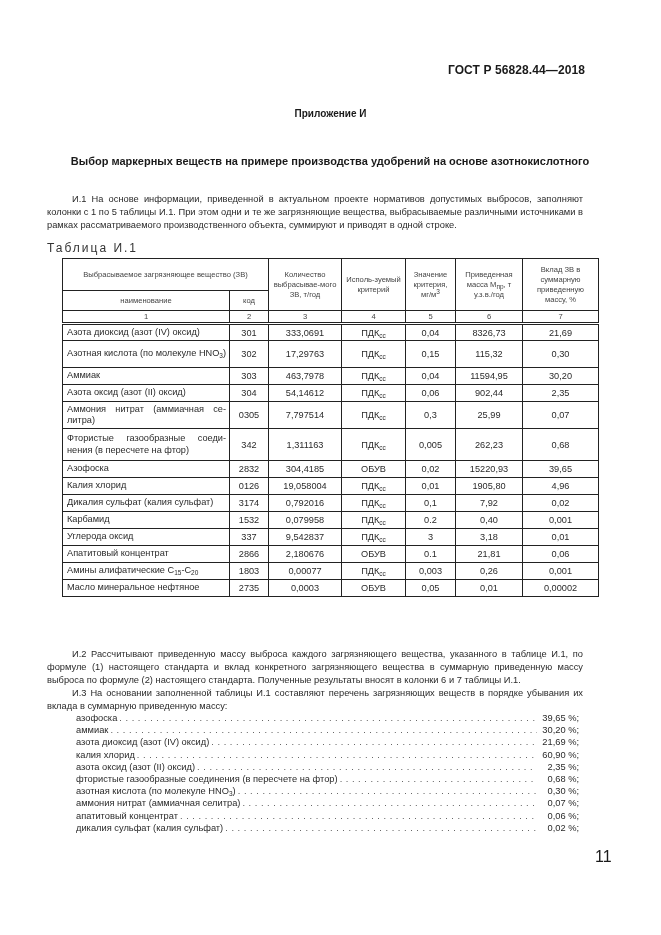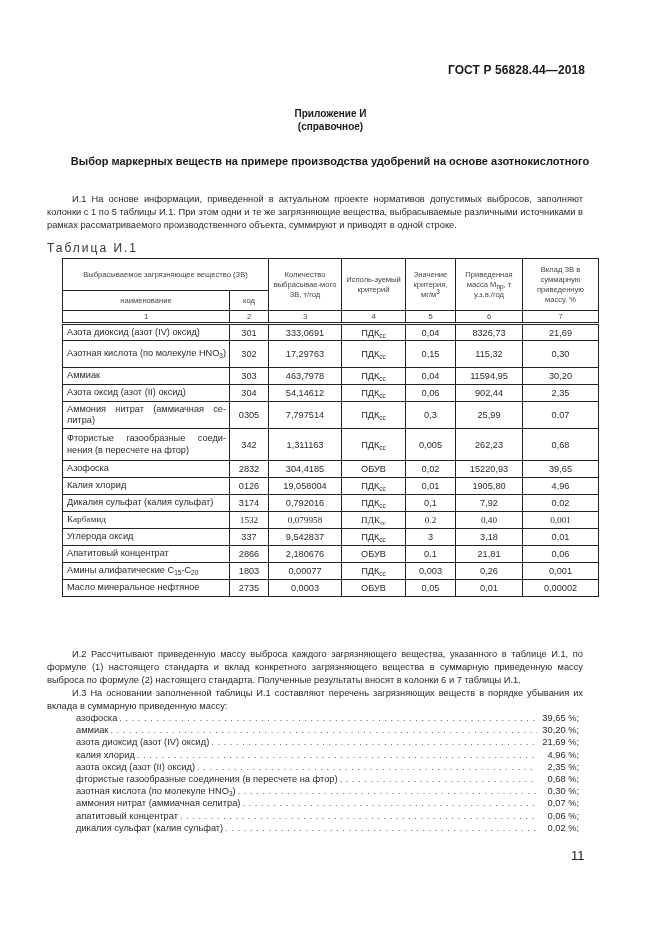--- a/index.html
+++ b/index.html
@@ -45,30 +45,29 @@
     sup { font-size: 6.5px; vertical-align: 3px; line-height: 0; }
     .list {
       position: absolute; top: 712px; left: 76px; width: 503px;
       font-size: 9.3px; line-height: 12.2px; color: #2a2a2a;
     }
     .list-row { display: flex; align-items: baseline; }
     .list-row .lbl { white-space: nowrap; }
     .list-row .dots { flex: 1; overflow: hidden; white-space: nowrap; margin: 0 2px; color: #555; }
     .list-row .dots::after { content: ". . . . . . . . . . . . . . . . . . . . . . . . . . . . . . . . . . . . . . . . . . . . . . . . . . . . . . . . . . . . . . . . . . . . . . . . . . . . . . . . . . . . . . . . . . . . . . . . . . . . . . . . . . . . . . . . . . . ."; letter-spacing: 0.5px; }
     .list-row .val { white-space: nowrap; width: 40px; text-align: right; }
-    .page-num { position: absolute; top: 848px; left: 571px; font-size: 13px; }
+    .page-num { position: absolute; top: 848px; left: 595px; font-size: 16px; }
   </style>
 </head>
 <body>
 
 <div class="doc-code">ГОСТ Р 56828.44—2018</div>
 
 <div class="appendix">
   <div>Приложение И</div>
-  <div>(справочное)</div>
 </div>
 
 <div class="section-title">
   <div>Выбор маркерных веществ на примере производства удобрений на основе азотнокислотного</div>
 </div>
 
 <div class="para" style="top:193px;"><span class="indent"></span><span>И.1 На основе информации, приведенной в актуальном проекте нормативов допустимых выбросов, заполняют колонки с 1 по 5 таблицы И.1. При этом одни и те же загрязняющие вещества, выбрасываемые различными источниками в рамках рассматриваемого производственного объекта, суммируют и приводят в одной строке.</span></div>
 
 <div class="table-caption">Таблица И.1</div>
 
@@ -180,21 +179,21 @@
       </tr>
       <tr style="height: 17px;">
         <td class="name j"><span>Дикалия сульфат (калия сульфат)</span></td>
         <td>3174</td>
         <td>0,792016</td>
         <td><span>ПДК</span><sub>сс</sub></td>
         <td>0,1</td>
         <td>7,92</td>
         <td>0,02</td>
       </tr>
-      <tr style="height: 17px; font-family: Liberation Serif, serif;">
+      <tr style="height: 17px;">
         <td class="name"><span>Карбамид</span></td>
         <td>1532</td>
         <td>0,079958</td>
         <td><span>ПДК</span><sub>сс</sub></td>
         <td>0.2</td>
         <td>0,40</td>
         <td>0,001</td>
       </tr>
       <tr style="height: 17px;">
         <td class="name"><span>Углерода оксид</span></td>
@@ -250,21 +249,21 @@
       <span class="val">30,20 %;</span>
     </div>
     <div class="list-row">
       <span class="lbl"><span>азота диоксид (азот (IV) оксид)</span></span>
       <span class="dots"></span>
       <span class="val">21,69 %;</span>
     </div>
     <div class="list-row">
       <span class="lbl"><span>калия хлорид</span></span>
       <span class="dots"></span>
-      <span class="val">4,96 %;</span>
+      <span class="val">60,90 %;</span>
     </div>
     <div class="list-row">
       <span class="lbl"><span>азота оксид (азот (II) оксид)</span></span>
       <span class="dots"></span>
       <span class="val">2,35 %;</span>
     </div>
     <div class="list-row">
       <span class="lbl"><span>фтористые газообразные соединения (в пересчете на фтор)</span></span>
       <span class="dots"></span>
       <span class="val">0,68 %;</span>

